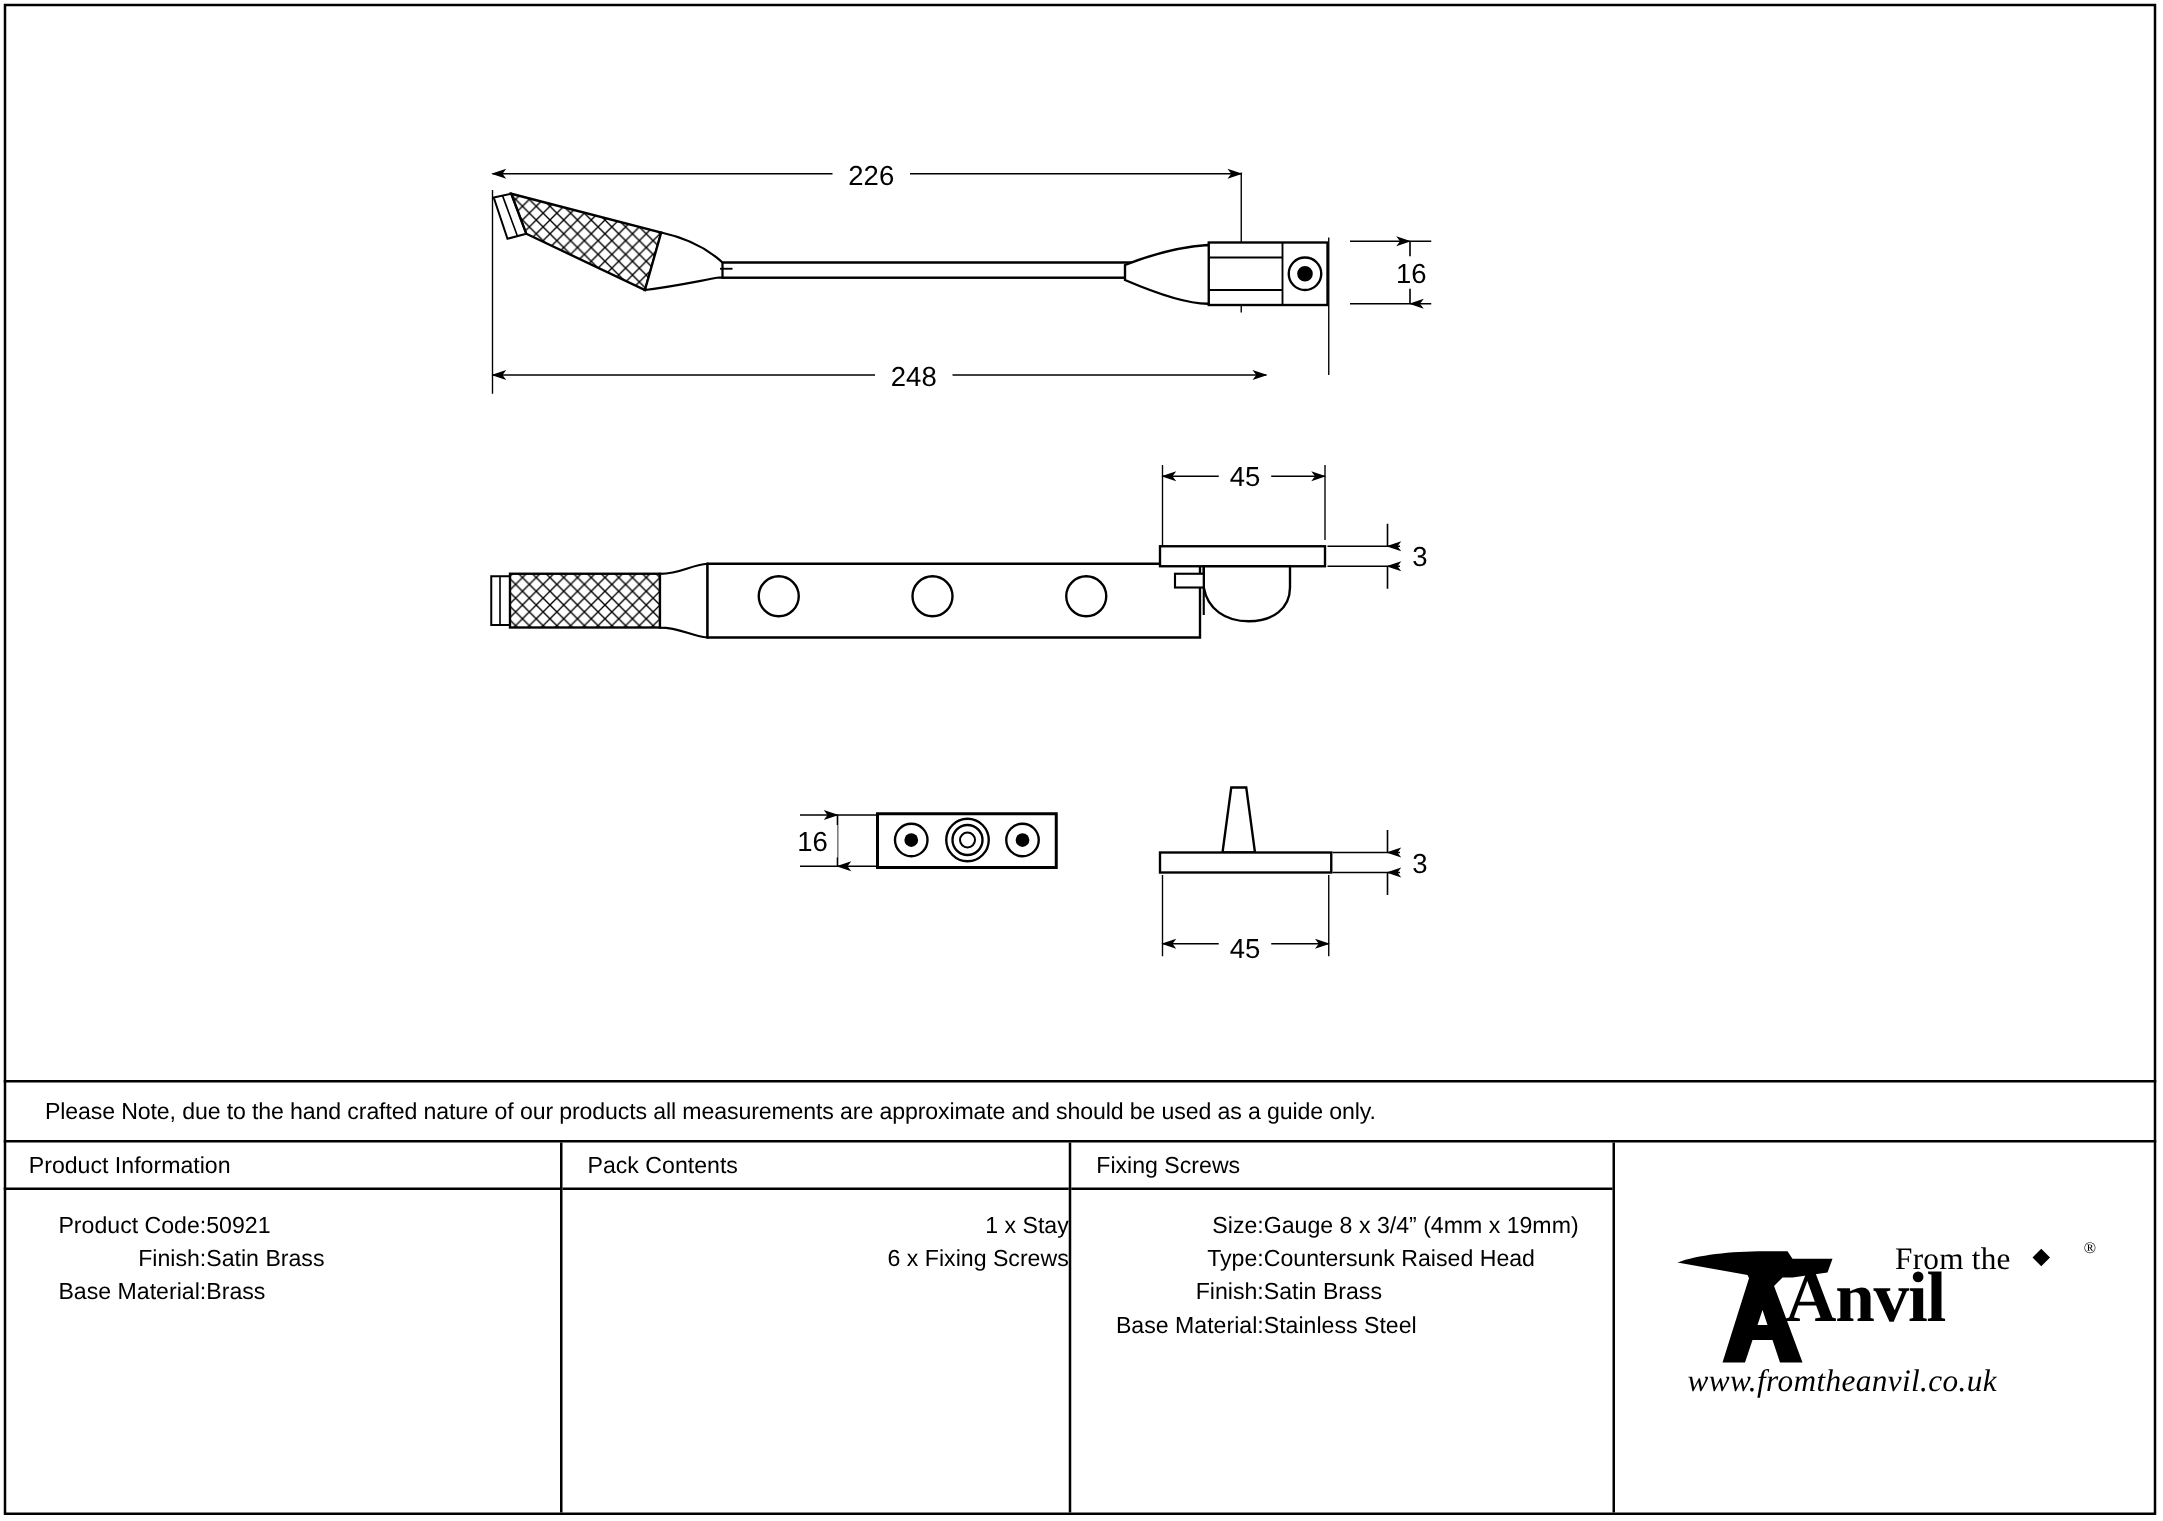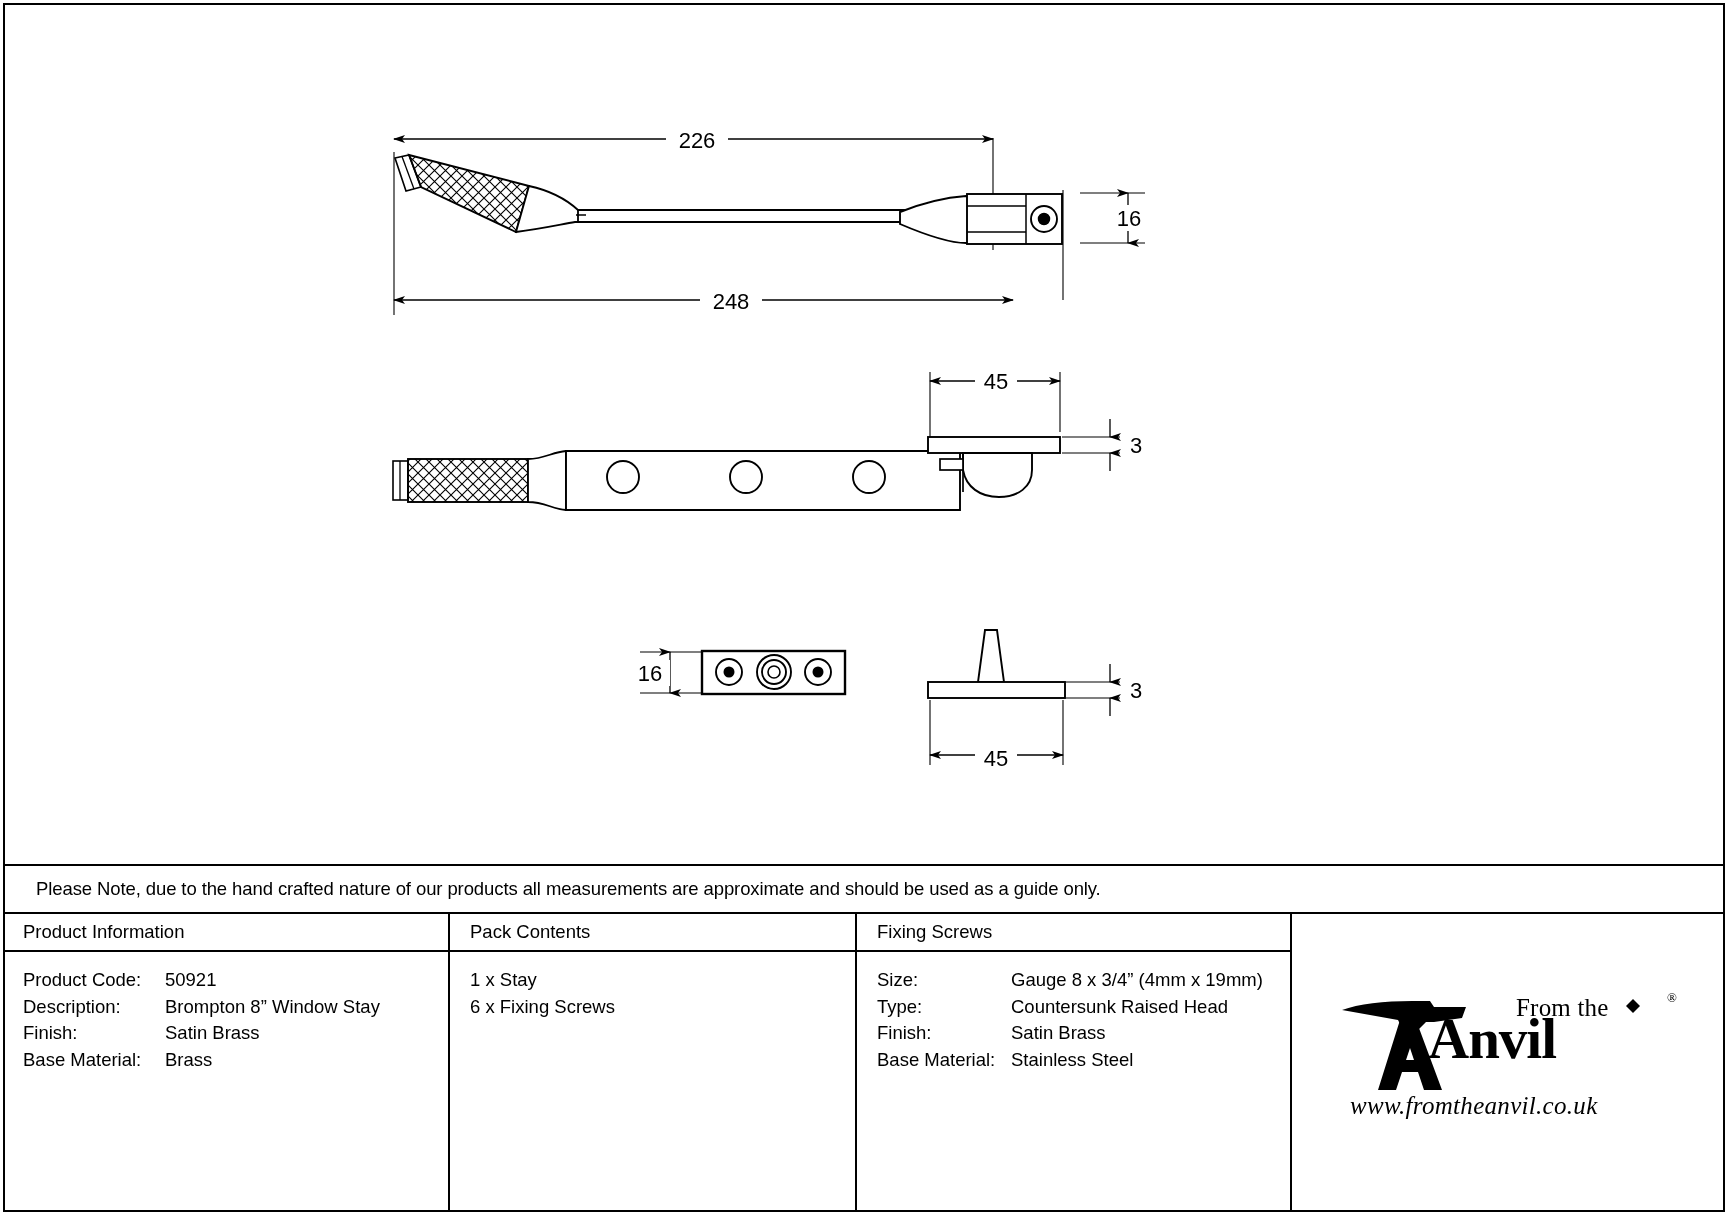--- a/index.html
+++ b/index.html
@@ -58,20 +58,21 @@
   }
   .cols {
     display: flex;
     height: 296px;
     box-sizing: border-box;
   }
   .col {
     box-sizing: border-box;
     border-right: 2.5px solid #000;
     position: relative;
+    text-align: right;
   }
   .col:last-child { border-right: none; }
   .col-head {
     box-sizing: border-box;
     height: 38px;
     border-bottom: 2px solid #000;
     display: flex;
     align-items: center;
     padding-left: 20px;
     font-size: 18.5px;
@@ -314,24 +315,20 @@
       <div class="col" id="col-product">
         <div class="col-head">
           <span>Product Information</span>
         </div>
         <div class="col-body">
           <div class="kv">
             <span class="k">Product Code:</span>
             <span class="v">50921</span>
           </div>
           <div class="kv">
-            <span class="k">Description:</span>
-            <span class="v">Brompton 8” Window Stay</span>
-          </div>
-          <div class="kv">
             <span class="k">Finish:</span>
             <span class="v">Satin Brass</span>
           </div>
           <div class="kv">
             <span class="k">Base Material:</span>
             <span class="v">Brass</span>
           </div>
         </div>
       </div>
 

